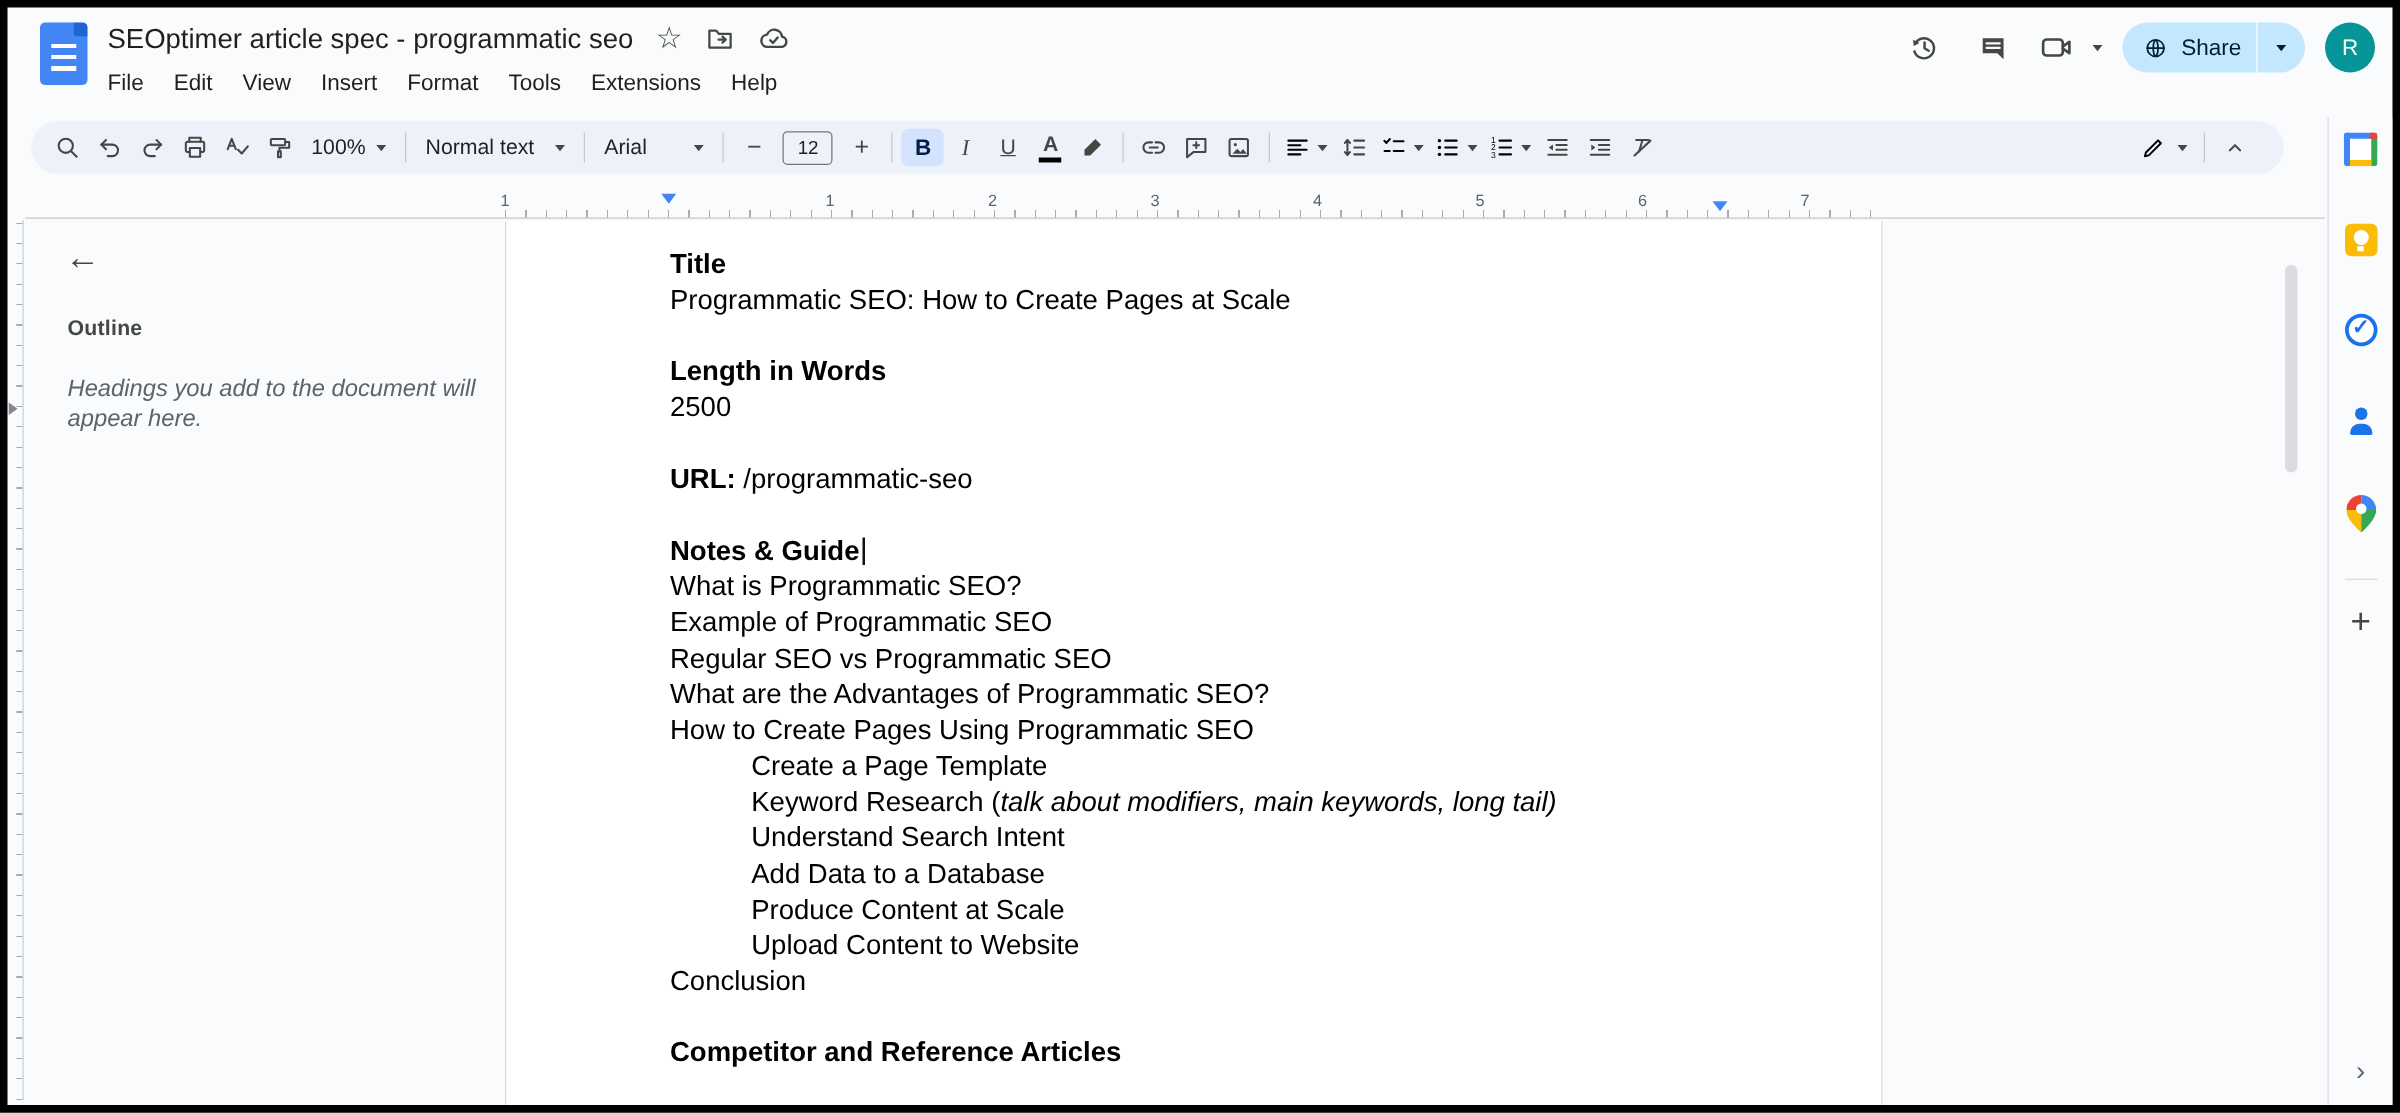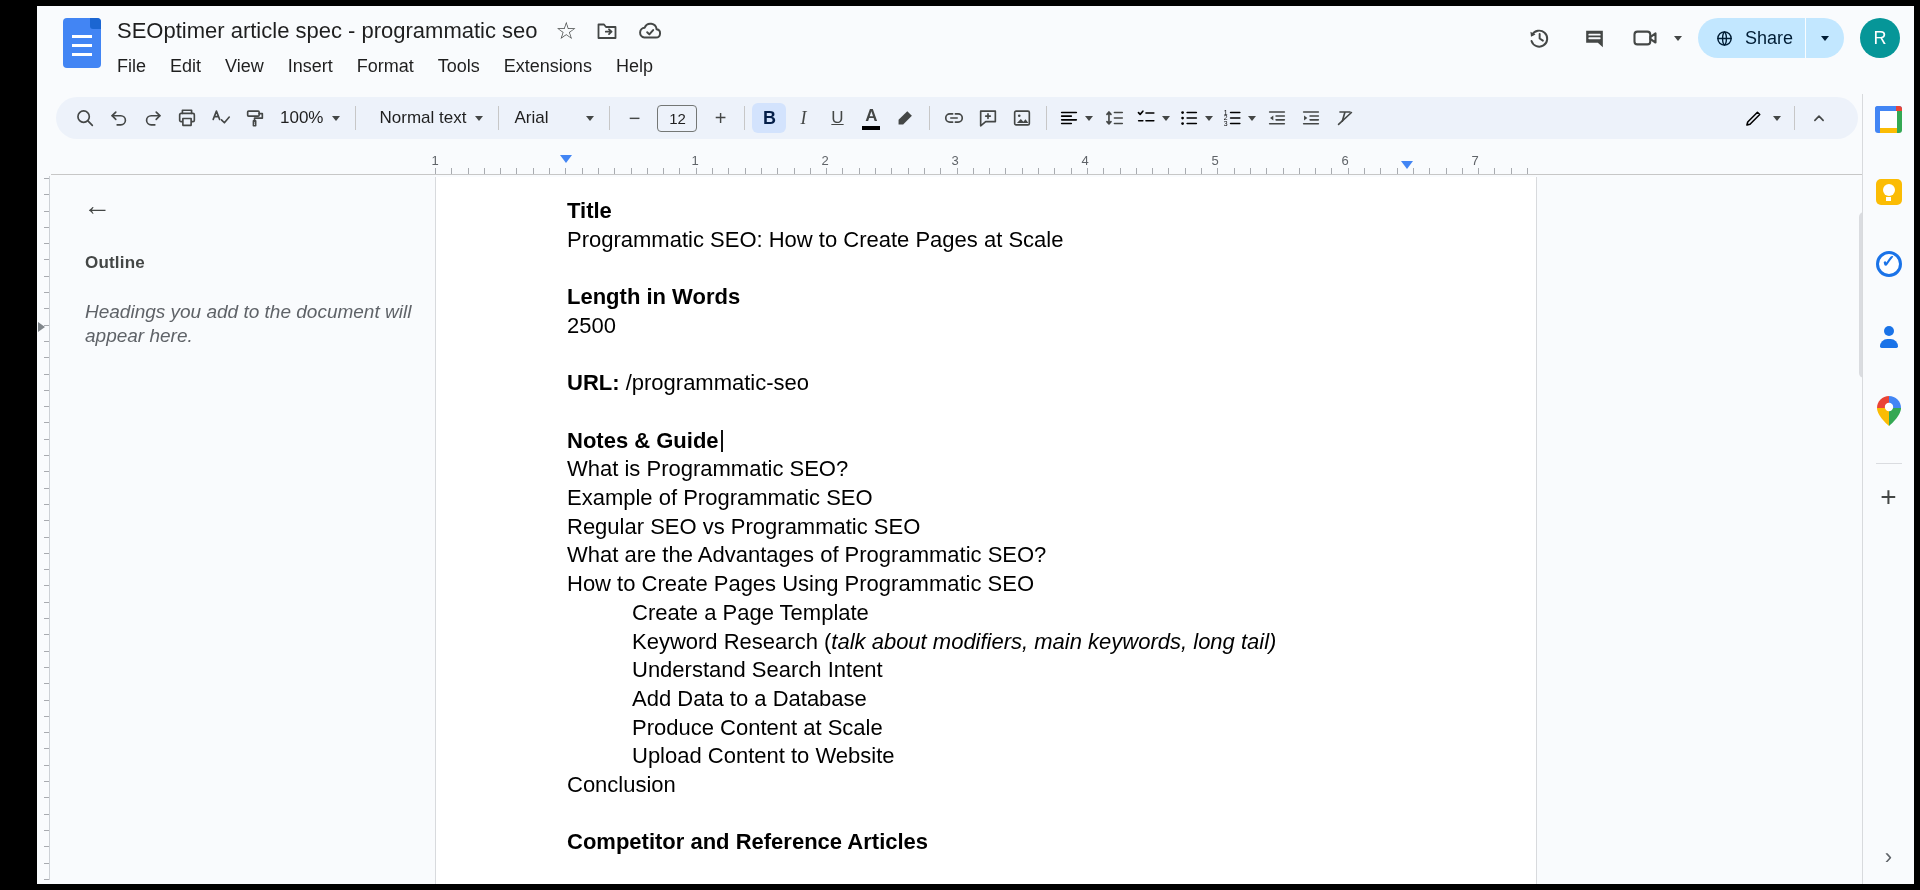--- a/index.html
+++ b/index.html
@@ -1,17 +1,17 @@
 <!DOCTYPE html>
 <html style="--accent-blue: #1a73e8; --logo-blue: #4285f4; --google-green: #34a853; --google-yellow: #fbbc04; --google-red: #ea4335; --toolbar-bg: #edf2fa; --active-button-bg: #d3e3fd; --share-bg: #c2e7ff; --share-text: #001d35; --avatar-bg: #069698; --canvas-bg: #f9fbfd; --page-border: #d8dadd;"><head>
 <meta charset="utf-8">
 <style>
   * { box-sizing: border-box; margin: 0; padding: 0; }
   html,body { width:1920px; height:890px; background:#000; font-family:"Liberation Sans", sans-serif; overflow:hidden; }
-  .app { position:absolute; inset:6px; background:var(--canvas-bg,#f9fbfd); overflow:hidden;margin-left:31px; }
+  .app { position:absolute; inset:6px; background:var(--canvas-bg,#f9fbfd); overflow:hidden; }
 
   
   .header { position:absolute; top:0; left:0; right:0; height:88px; }
   .docs-logo { position:absolute; left:26px; top:12px; width:38px; height:50px; background:var(--logo-blue,#4285f4); border-radius:4px; overflow:hidden; cursor:pointer; }
   .docs-logo .fold { position:absolute; top:0; right:0; width:11px; height:11px; background:#1b66d2; border-bottom-left-radius:3px; }
   .docs-logo .lines { position:absolute; left:9px; right:9px; top:17px; height:24px;
      background:repeating-linear-gradient(#fff 0 3.5px, transparent 3.5px 9px); }
   .title-area { position:absolute; left:80px; top:8px; }
   .title-row { display:flex; align-items:center; gap:18px; height:34px; }
   .doc-title { font-size:22px; color:#1f1f1f; white-space:nowrap; }
@@ -217,21 +217,21 @@
           <rect x="4" y="4.5" width="12.5" height="5.5" rx="1"></rect>
           <path d="M16.5 7.2 H20 v5 H11.5 v3"></path>
           <rect x="10.3" y="15.2" width="2.4" height="5.3"></rect>
         </svg>
       </span>
     <span class="combo">
         <span class="tb-text">100%</span>
         <span class="dd"></span>
       </span>
     <span class="tb-sep"></span>
-    <span class="combo" style="width:128px;justify-content:flex-end">
+    <span class="combo" style="width:128px;justify-content:space-between">
         <span class="tb-text">Normal text</span>
         <span class="dd"></span>
       </span>
     <span class="tb-sep"></span>
     <span class="combo" style="width:96px;justify-content:space-between">
         <span class="tb-text">Arial</span>
         <span class="dd"></span>
       </span>
     <span class="tb-sep"></span>
     <span class="tb-btn glyph">−</span>

